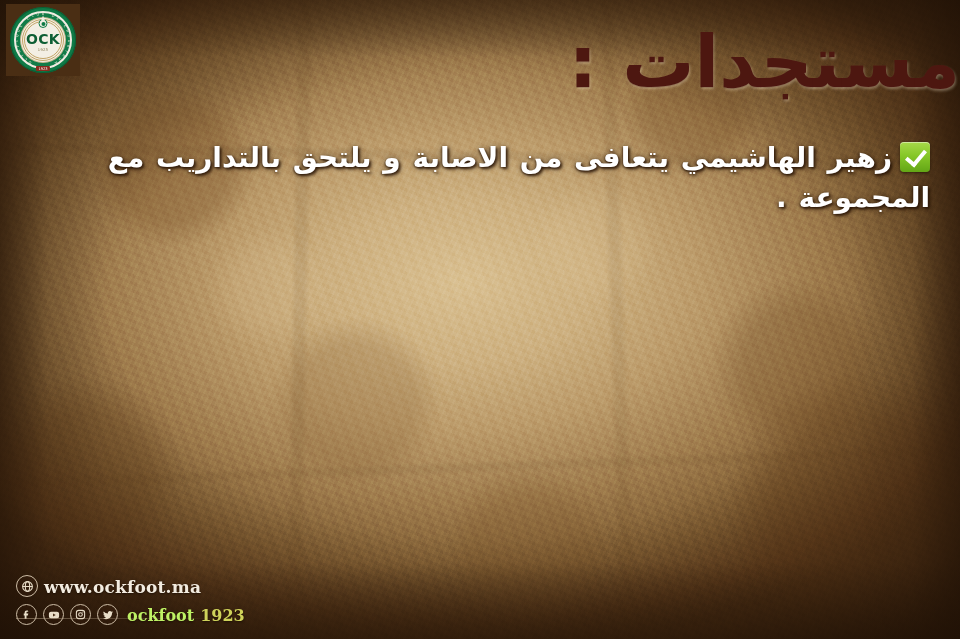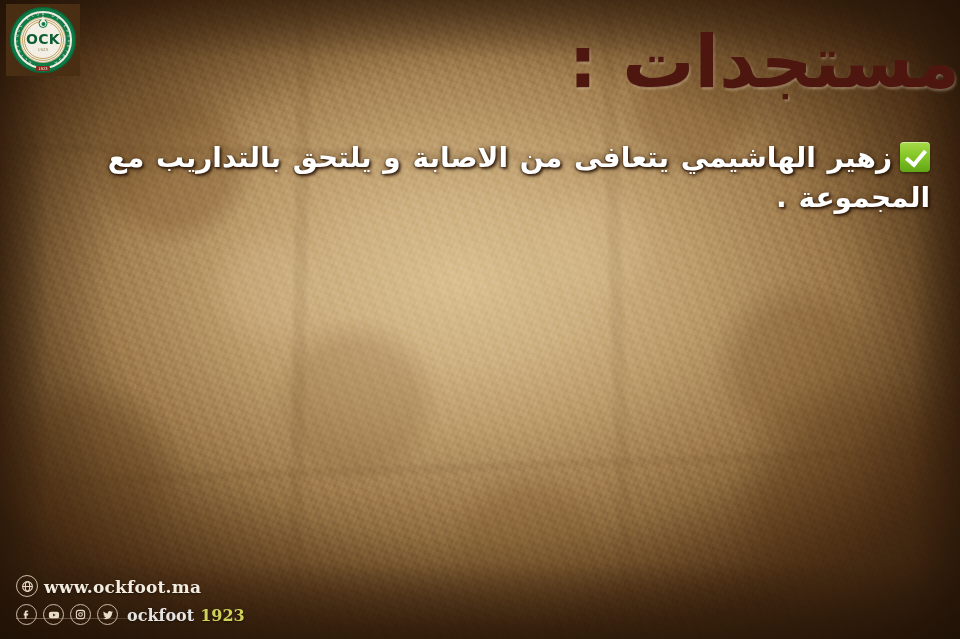--- a/index.html
+++ b/index.html
@@ -215,21 +215,21 @@
   }
   .f-row{ display:flex; align-items:flex-end; gap:6px; }
   .f-row + .f-row{ margin-top:7px; }
   .f-url{
     color:#f3ece0; font-size:17px; font-weight:bold;
     font-family:"DejaVu Serif","Liberation Serif",serif;
     text-shadow:0 1px 2px rgba(25,12,3,.8);
     letter-spacing:.2px;
   }
   .f-handle{
-    color:#e5e5e5; font-size:16px; font-weight:bold;
+    color:#bef264; font-size:16px; font-weight:bold;
     font-family:"DejaVu Serif","Liberation Serif",serif;
     text-shadow:0 1px 2px rgba(25,12,3,.8);
     margin-left:3px;
   }
   .f-year{
     color:#cfd25a; font-size:16px; font-weight:bold;
     font-family:"DejaVu Serif","Liberation Serif",serif;
     text-shadow:0 1px 2px rgba(25,12,3,.8);
   }
   .f-ico{

